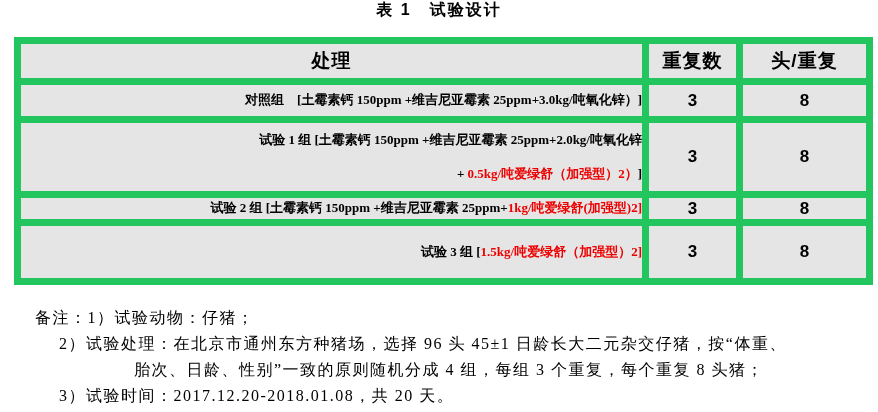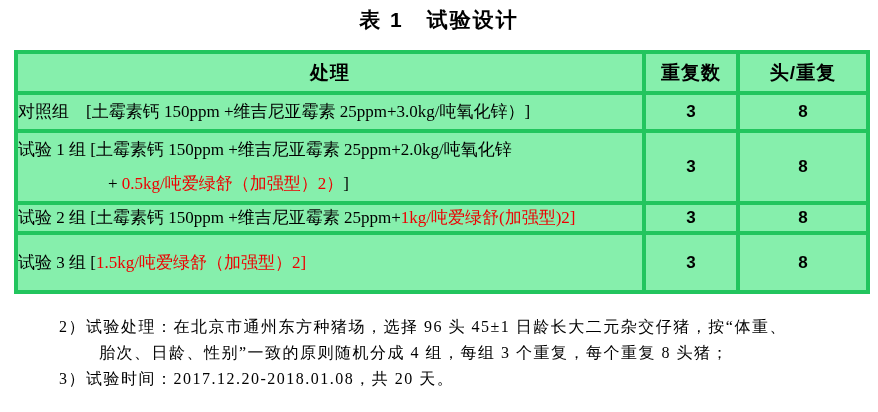--- a/index.html
+++ b/index.html
@@ -5,52 +5,52 @@
   html, body { margin: 0; padding: 0; }
   body {
     width: 878px; height: 412px;
     background: #ffffff;
     position: relative;
     font-family: "Liberation Serif", serif;
     color: #000000;
     overflow: hidden;
   }
   .doc-title {
-    padding-top: 6px;
     text-align: center;
     font-family: "Liberation Sans", sans-serif;
     font-weight: bold;
-    font-size: 21px;
+    font-size: 16px;
     letter-spacing: 2px;
   }
   table.design-table {
     border-collapse: collapse;
     table-layout: fixed;
     width: 852px;
     margin: 16px 0 0 14px;
     border: 3px solid #000;
   }
   table.design-table td, table.design-table th {
-    border: 4px solid #22c55e;
+    border: 7px solid #22c55e;
     padding: 0;
-    background: #86efac;
+    background: #e5e5e5;
   }
   th.col-treatment, th.col-num {
     font-family: "Liberation Sans", sans-serif;
     font-weight: bold;
     font-size: 19px;
     text-align: center;
     letter-spacing: 1px;
   }
   td.treatment-cell {
     padding: 3px 6px 3px 16px;
-    font-weight: normal;
-    font-size: 17px;
+    font-weight: bold;
+    font-size: 13px;
     vertical-align: middle;
     line-height: 1.55;
+    text-align: right;
   }
   td.num-cell {
     text-align: center;
     vertical-align: middle;
     font-family: "Liberation Sans", sans-serif;
     font-weight: bold;
     font-size: 17px;
   }
   tr.hdr-row     { height: 41px; }
   tr.row-control { height: 38px; }
@@ -61,21 +61,21 @@
   .c-blk  { color: #000000; }
   .line2-indent { padding-left: 90px; }
   .two-line div { line-height: 34px; }
   .notes-block {
     margin: 20px 0 0 35px;
     font-size: 16px;
     letter-spacing: 1.5px;
     line-height: 26px;
   }
   .note-indent-item { margin-left: 24px; }
-  .note-indent-wrap { margin-left: 64px; }
+  .note-indent-wrap { margin-left: 99px; }
 </style>
 </head>
 <body>
 
 <div class="doc-title">表 1　试验设计</div>
 
 <table class="design-table">
   <colgroup>
     <col style="width:628px">
     <col style="width:94px">
@@ -121,16 +121,17 @@
     <td class="treatment-cell">
       <span class="c-blk">试验 3 组 [</span><span class="c-red">1.5kg/吨爱绿舒（加强型）2]</span>
     </td>
     <td class="num-cell">3</td>
     <td class="num-cell">8</td>
   </tr>
 </tbody>
   </table>
 
 <div class="notes-block">
+  <div>备注：1）试验动物：仔猪；</div>
   <div class="note-indent-item">2）试验处理：在北京市通州东方种猪场，选择 96 头 45±1 日龄长大二元杂交仔猪，按“体重、</div>
   <div class="note-indent-wrap">胎次、日龄、性别”一致的原则随机分成 4 组，每组 3 个重复，每个重复 8 头猪；</div>
   <div class="note-indent-item">3）试验时间：2017.12.20-2018.01.08，共 20 天。</div>
 </div>
 
 </body></html>

